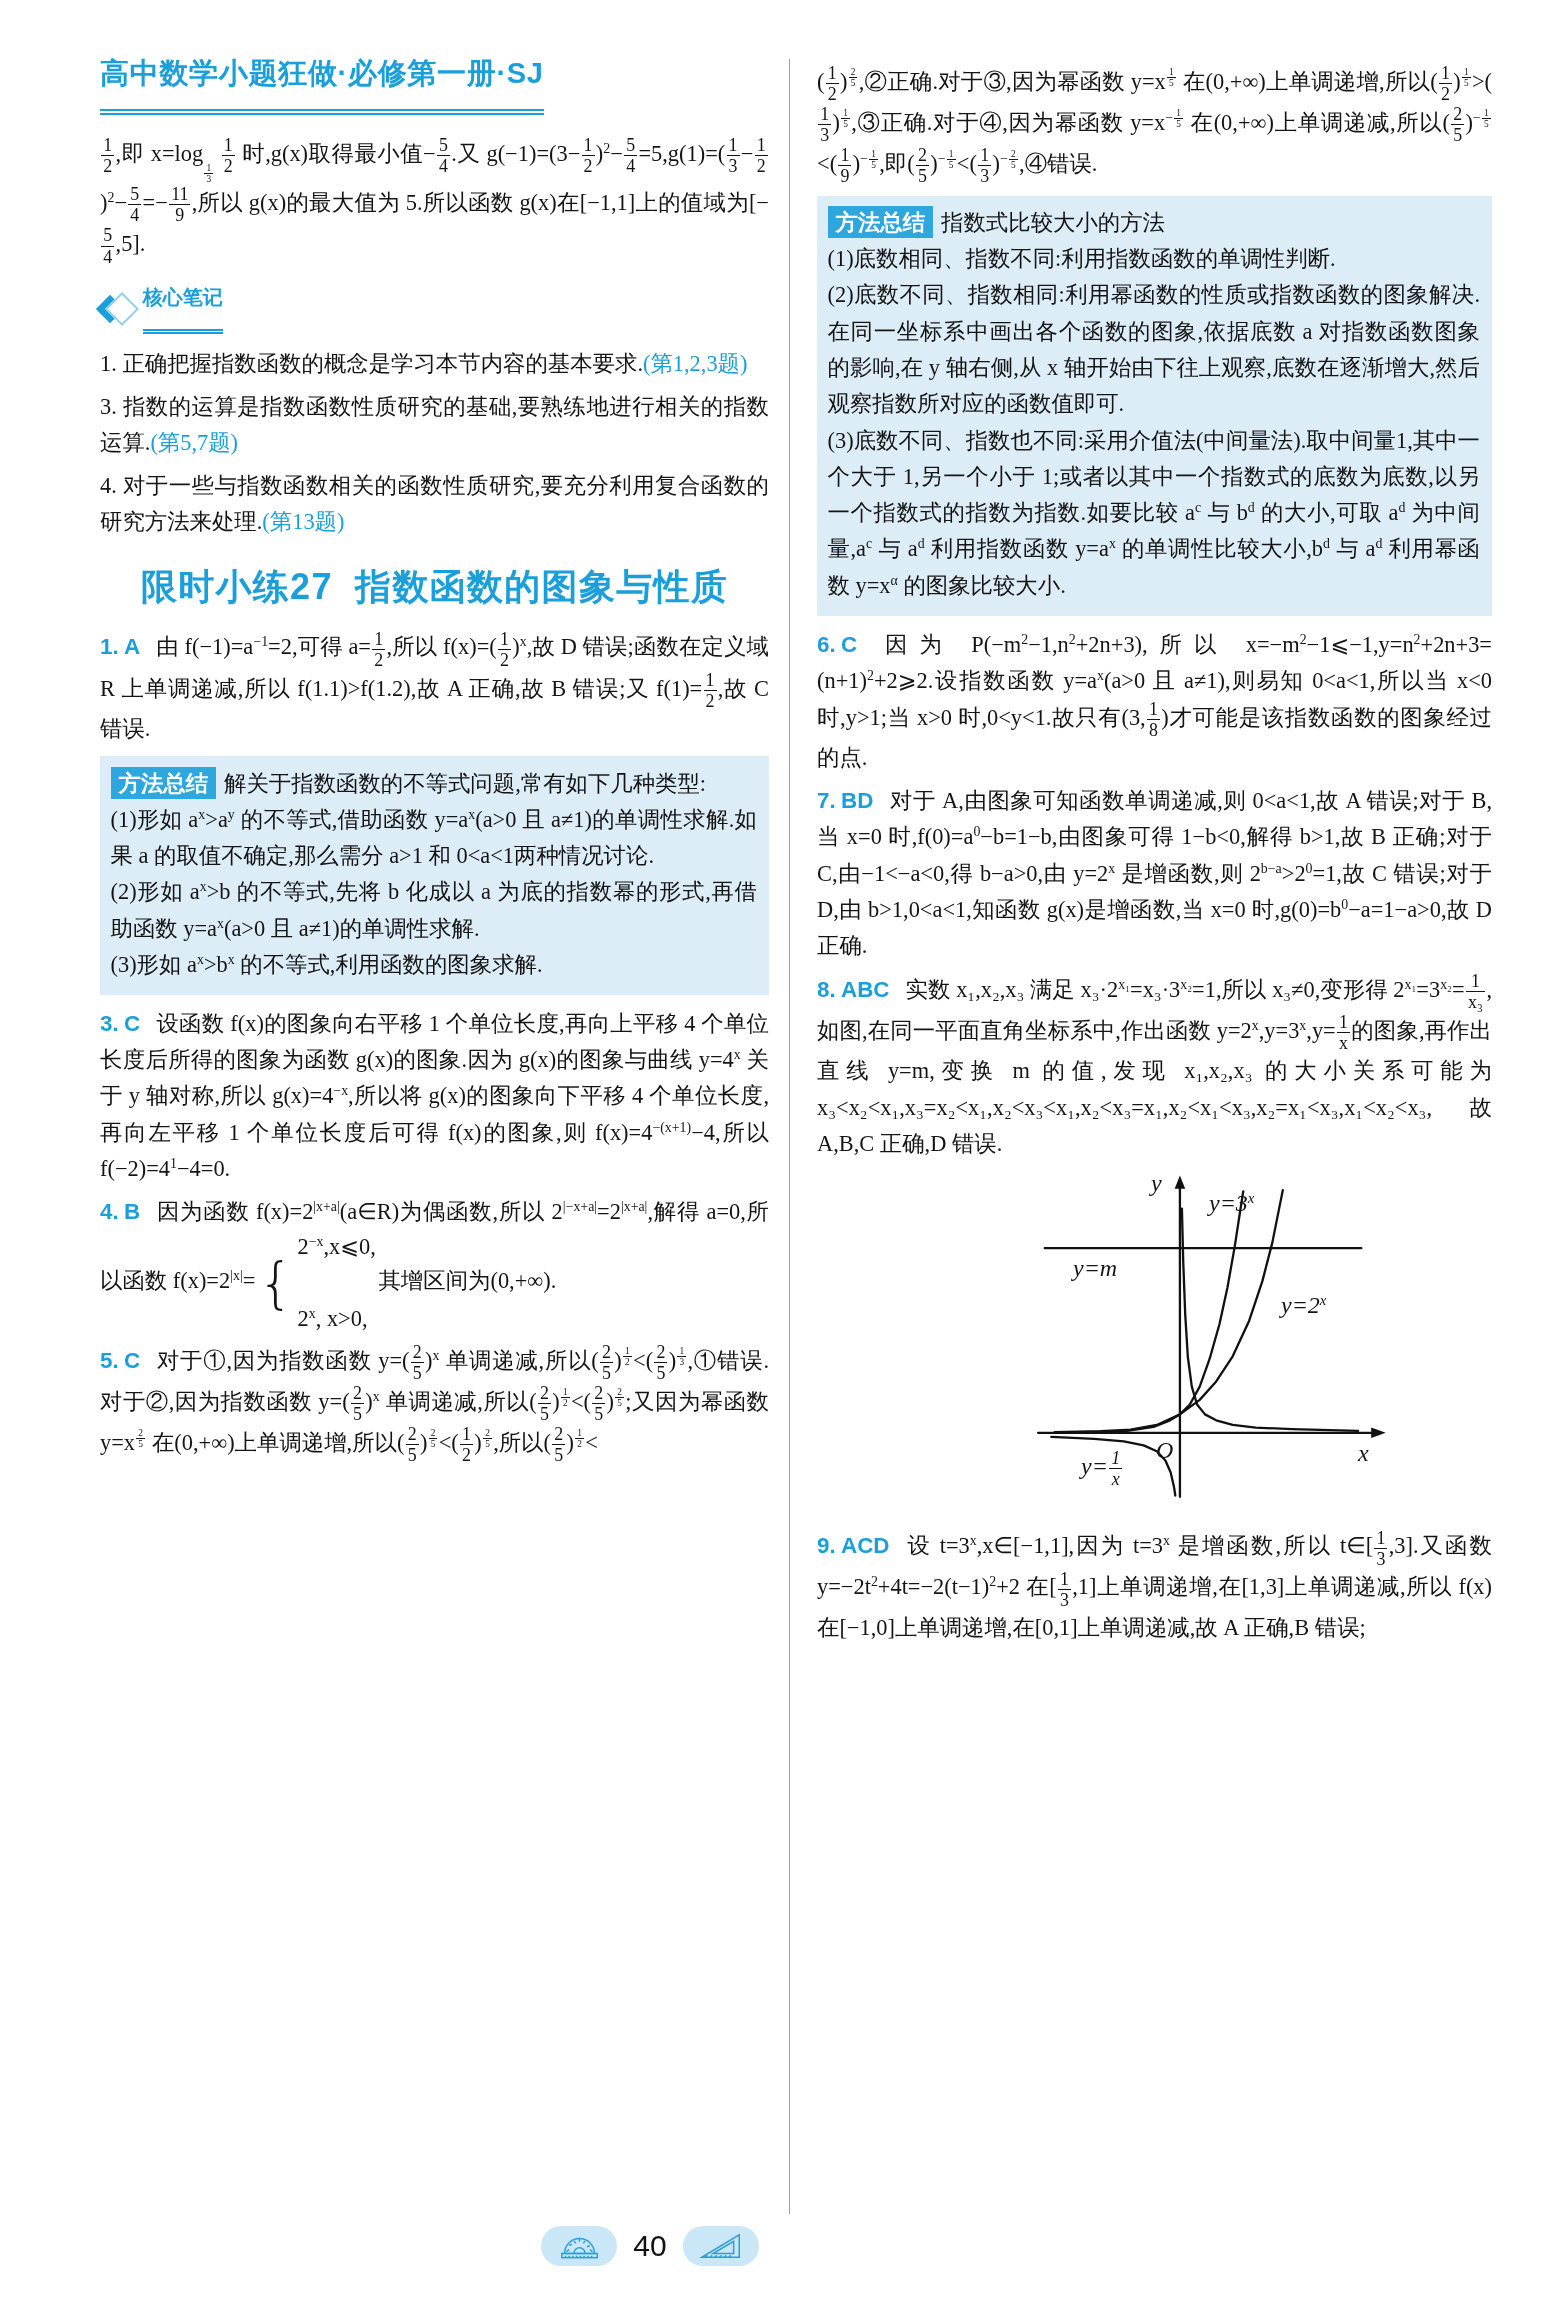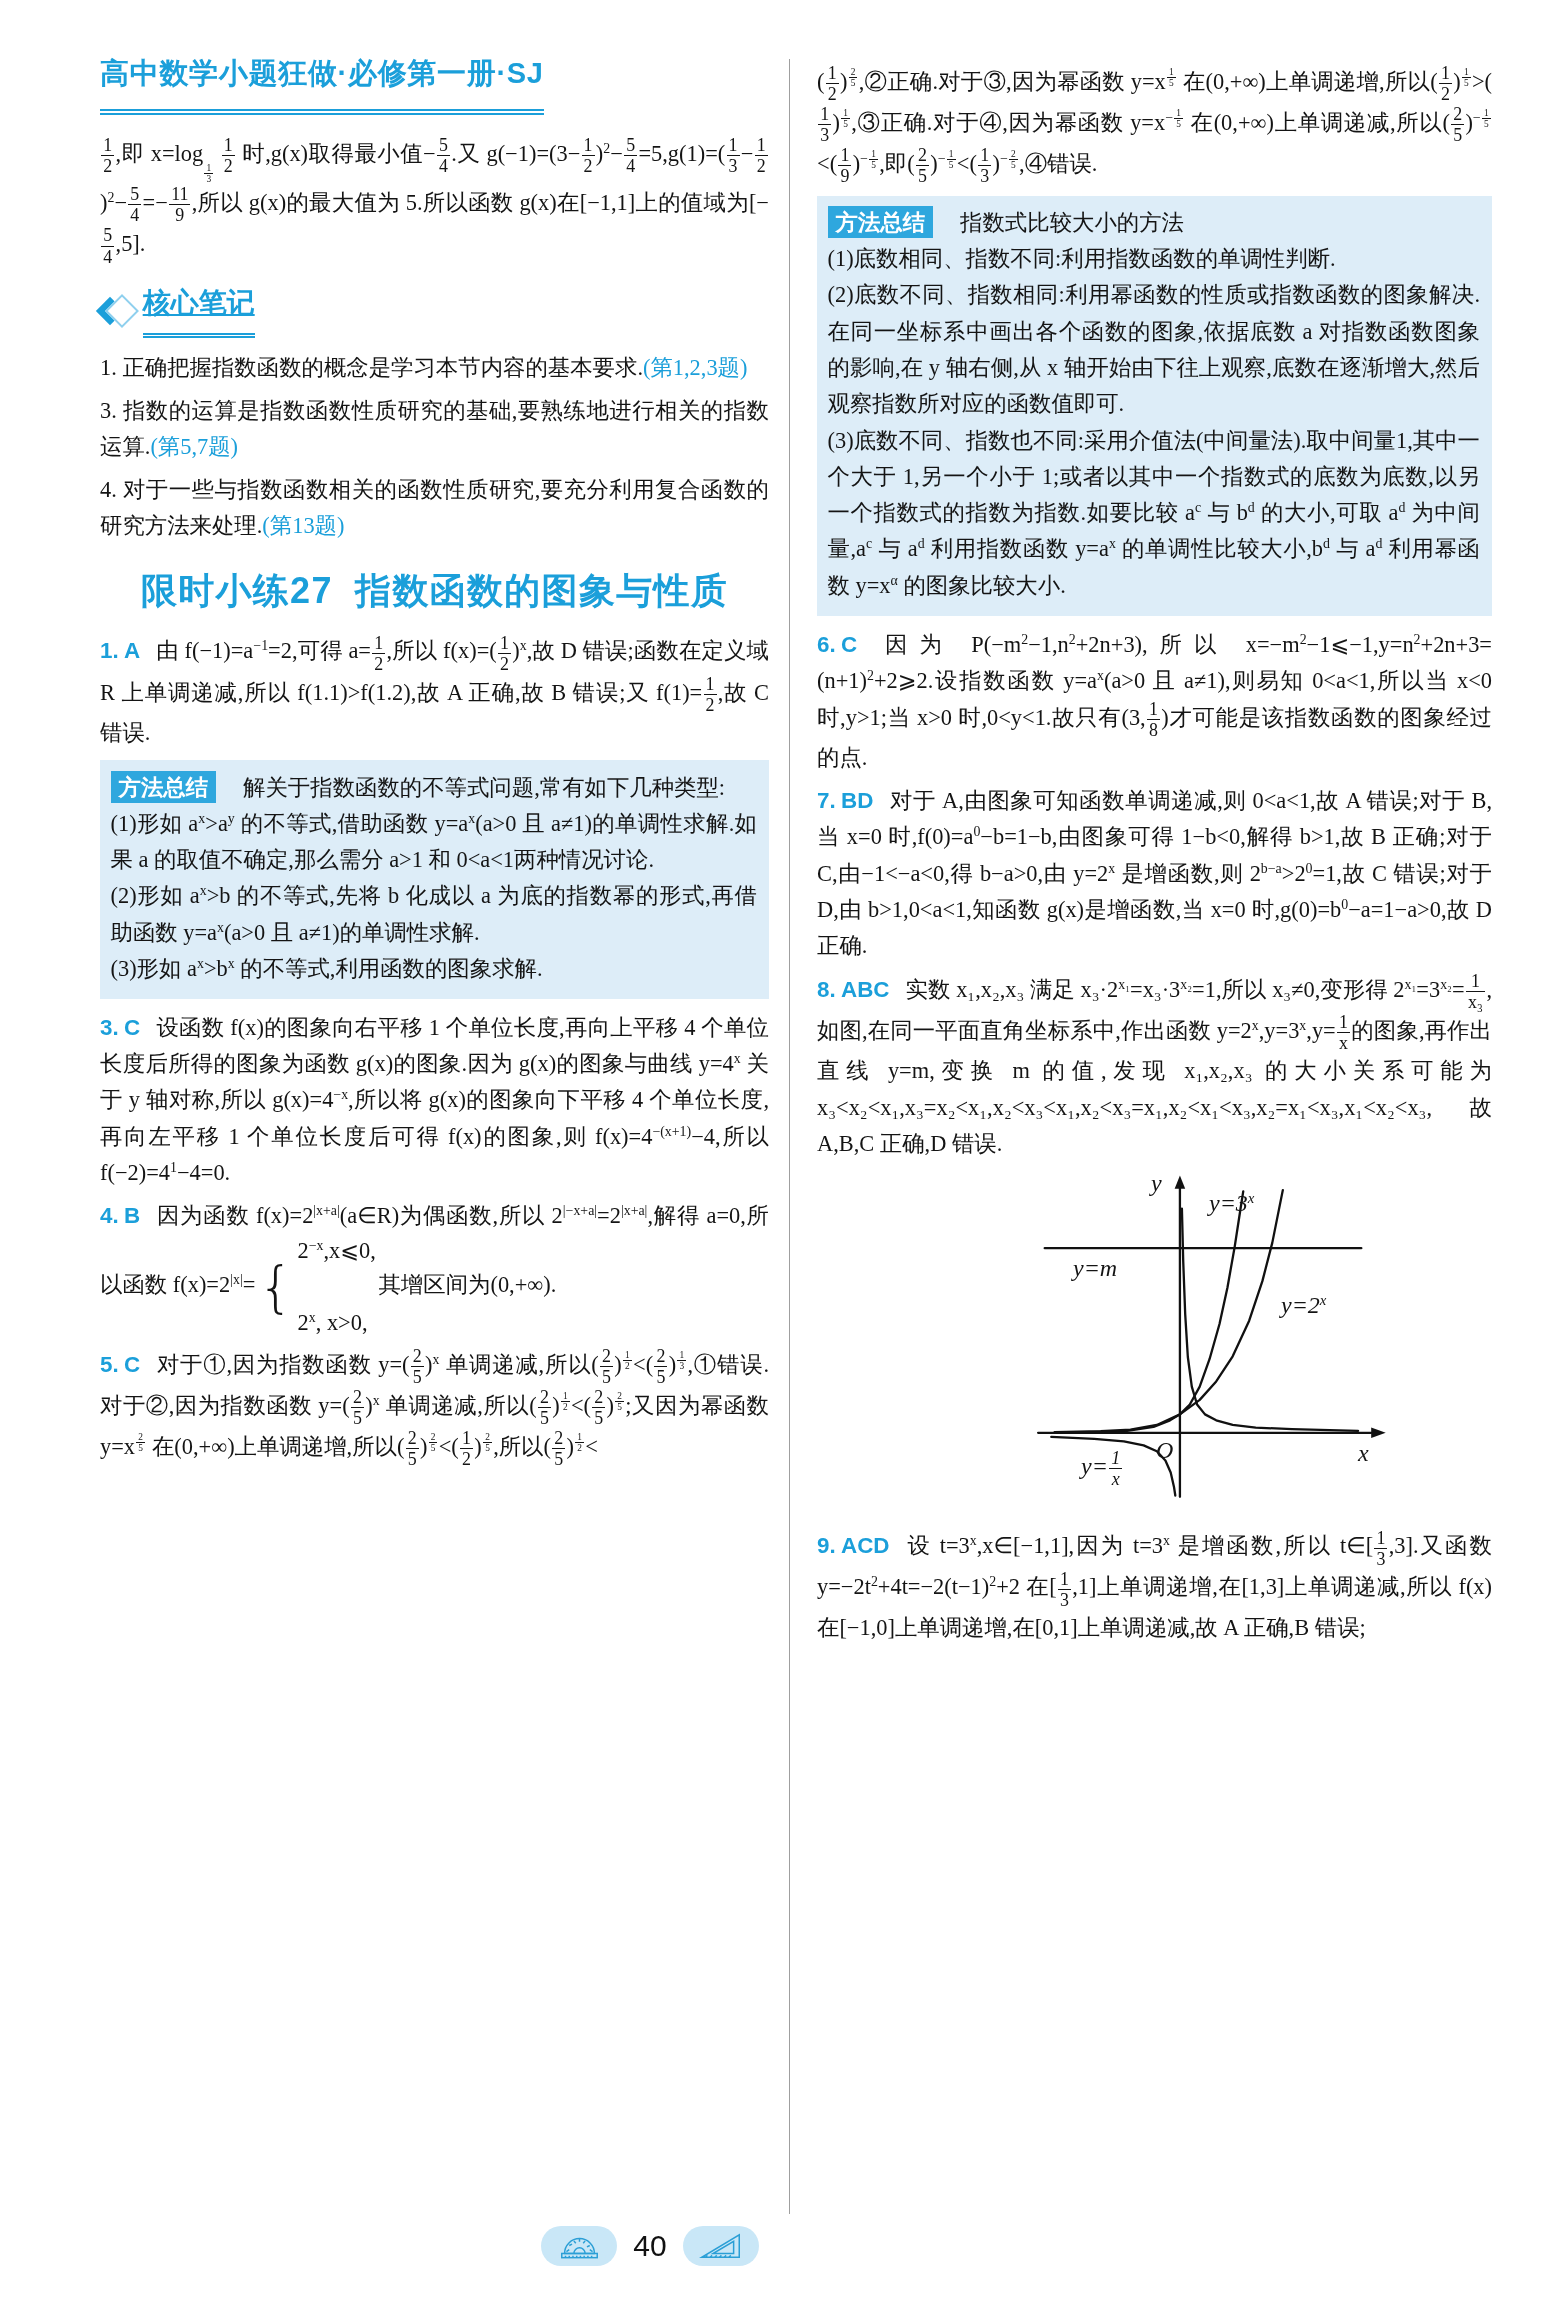--- a/index.html
+++ b/index.html
@@ -35,43 +35,43 @@
   .cases::before{content:"{";font-family:"DejaVu Sans",sans-serif;font-weight:100;font-size:2.5em;margin-right:4px;line-height:0.9;}
   .cases .rws{display:inline-flex;flex-direction:column;gap:38px;}
   .cases .rw{display:block;line-height:1.5;text-align:left;}
 
   
   .notes-head{display:flex;align-items:center;margin:17px 0 12px 0;}
   .dia{width:20px;height:20px;transform:rotate(45deg);display:inline-block;}
   .dia.solid{background:var(--accent);}
   .dia.hollow{border:2.6px solid #8fd0ee;margin-left:-10.5px;background:#fff;}
   .notes-title{
-    font-family:"Liberation Sans",sans-serif;font-weight:bold;font-size:28px;color:var(--accent);
-    margin-left:9.2px;padding-bottom:11px;border-bottom:5.3px double var(--accent);text-decoration:underline;
+    font-family:"Liberation Sans",sans-serif;font-weight:bold;font-size:20px;color:var(--accent);
+    margin-left:9.2px;padding-bottom:18px;border-bottom:5.3px double var(--accent);
   }
   .note .ref{color:var(--accent);}
 
   
   .section-title{
     text-align:center;color:var(--accent);font-family:"Liberation Sans",sans-serif;
     font-weight:bold;font-size:36px;margin:22.4px 0 17px 0;letter-spacing:1.3px;
   }
   .section-title .sp2{margin-left:22.4px;}
 
   
   .prob .pnum,.prob .pans{color:var(--accent);font-weight:bold;font-family:"Liberation Sans",sans-serif;}
   .prob .pnum{margin-right:5.3px;}
   .prob .pans{margin-right:16px;}
 
   
   .mbox{background:var(--boxbg);padding:9.2px 12px 12px 10.5px;margin:9.2px 0 10.5px 0;}
   .mbox p{margin:0;}
   .mlabel{
     display:inline-block;background:var(--labelbg);color:#ffffff;font-family:"Liberation Sans",sans-serif;
-    font-weight:bold;font-size:22.4px;line-height:1.3;padding:1.3px 8px;margin-right:27px;
+    font-weight:bold;font-size:22.4px;line-height:1.3;padding:1.3px 8px;margin-right:8px;
   }
 
   
   .fig{position:relative;width:409px;height:356px;margin:4px 0 2.6px 198px;}
   .fig svg{position:absolute;left:0;top:0;}
   .figlab{position:absolute;font-size:24px;font-style:italic;white-space:nowrap;}
   .figlab .frac.f{font-size:0.75em;}
 
   
   .footer{position:absolute;left:0;width:1300px;top:2226px;display:flex;justify-content:center;align-items:center;gap:16px;}

